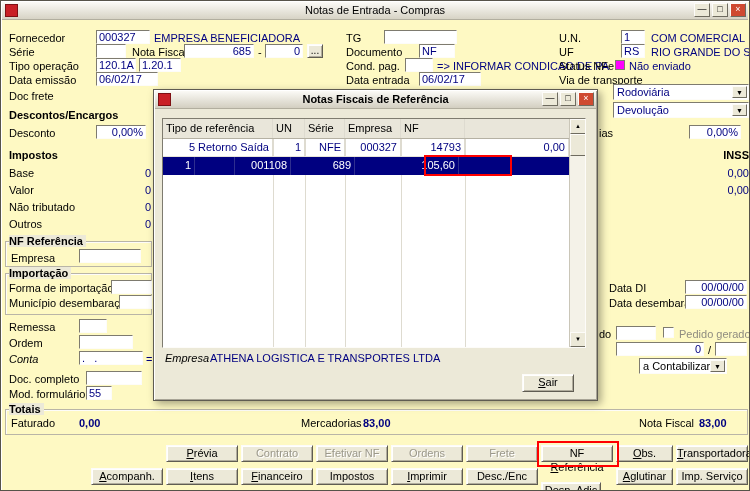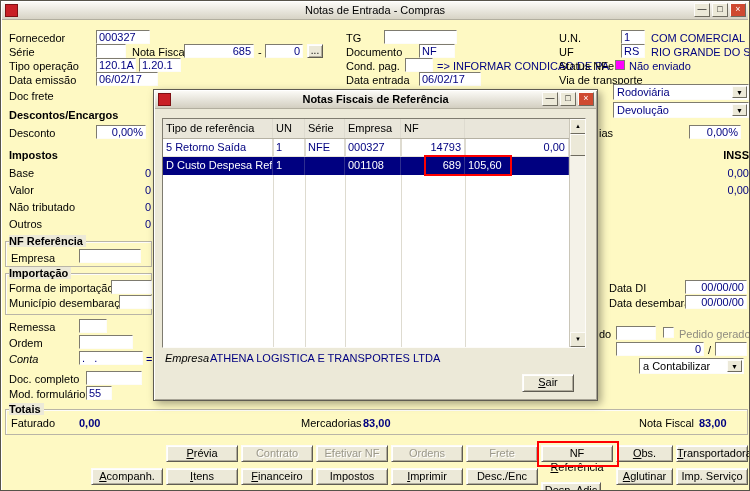--- a/index.html
+++ b/index.html
@@ -58,21 +58,21 @@
             background:linear-gradient(#fbfaf6,#d3cfc1); border-bottom:1px solid #b2ae9f; }
   .mtitle .title { position:absolute; left:0; right:0; top:2px; text-align:center;
                    font-weight:bold; font-size:11px; }
   .grid { position:absolute; left:8px; top:28px; width:424px; height:230px; background:#fff;
           border:1px solid; border-color:#7e7b6f #fdfcf9 #fdfcf9 #7e7b6f; overflow:hidden; }
   .vline { position:absolute; top:0; bottom:0; width:1px; background:#dedbd0; }
   .ghead { position:relative; display:flex; height:20px; background:#e9e6da;
            border-bottom:1px solid #b5b1a3; z-index:2; }
   .ghead .cell { font-size:11px; line-height:19px; color:#000; }
   .grow { position:relative; display:flex; height:18px; z-index:2; }
-  .grow .cell { font-size:11px; line-height:17px; color:#000080; border-bottom:1px solid #e8e5da; }
+  .grow .cell { font-size:11px; line-height:17px; color:#000080; border-bottom:1px solid #e8e5da;text-align:right; }
   .grow.sel { background:#000080; }
   .grow.sel .cell { color:#fff; border-bottom:none; }
   .cell { padding:0 3px; white-space:nowrap; overflow:hidden; border-right:1px solid #dedbd0; }
   .grow.sel .cell { border-right:1px solid #2e2e8f; }
   .c1{width:110px;} .c2{width:32px;} .c3{width:40px;} .c4{width:56px;} .c5{width:64px;} .c6{width:104px;}
   .ar{text-align:right;}
   .sb { position:absolute; right:0; top:0; bottom:0; width:16px; background:#f4f2e8; z-index:3;
         border-left:1px solid #cac6b8; }
   .sb-btn { position:absolute; left:0; width:16px; height:15px; background:#ece9d8; border:1px solid;
             border-color:#fdfcf9 #6e6b5f #6e6b5f #fdfcf9; font-size:6px; line-height:13px; text-align:center; }
@@ -90,20 +90,21 @@
     <div class="title">Notas de Entrada - Compras</div>
     <div class="winbtns">
       <div class="wbtn"><span>—</span></div>
       <div class="wbtn"><span>□</span></div>
       <div class="wbtn red"><span>×</span></div>
     </div>
   </div>
 
   <div class="lbl" style="left:8px;top:31px">Fornecedor</div>
   <div class="fld" style="left:95px;top:29px;width:54px">000327</div>
+  <div class="txtv" style="left:153px;top:31px">EMPRESA BENEFICIADORA</div>
   <div class="lbl" style="left:345px;top:31px">TG</div>
   <div class="fld" style="left:383px;top:29px;width:73px"></div>
   <div class="lbl" style="left:558px;top:31px">U.N.</div>
   <div class="fld" style="left:620px;top:29px;width:24px">1</div>
   <div class="txtv" style="left:650px;top:31px">COM COMERCIAL</div>
 
   <div class="lbl" style="left:8px;top:45px">Série</div>
   <div class="fld" style="left:95px;top:43px;width:30px"></div>
   <div class="lbl" style="left:131px;top:45px">Nota Fiscal</div>
   <div class="fld r" style="left:183px;top:43px;width:70px">685</div>
@@ -185,21 +186,21 @@
   <div class="fld" style="left:78px;top:350px;width:64px">.   .</div>
   <div class="txtv" style="left:145px;top:352px">=&gt; I</div>
 
   <div class="lbl" style="left:598px;top:327px">do</div>
   <div class="fld" style="left:615px;top:325px;width:40px"></div>
   <div class="chk" style="left:662px;top:326px"></div>
   <div class="lbl gray" style="left:678px;top:327px">Pedido gerado</div>
   <div class="fld r" style="left:615px;top:341px;width:88px">0</div>
   <div class="lbl" style="left:707px;top:343px">/</div>
   <div class="fld" style="left:714px;top:341px;width:32px"></div>
-  <div class="combo black" style="left:638px;top:357px;width:105px">
+  <div class="combo black" style="left:638px;top:357px;width:88px">
     <span>a Contabilizar</span>
     <span class="arrow">▼</span>
   </div>
 
   <div class="lbl" style="left:8px;top:372px">Doc. completo</div>
   <div class="fld" style="left:85px;top:370px;width:56px"></div>
   <div class="lbl" style="left:8px;top:387px">Mod. formulário</div>
   <div class="fld" style="left:85px;top:385px;width:26px">55</div>
 
   <div class="groupbox" style="left:4px;top:408px;width:743px;height:26px"></div>
@@ -259,21 +260,20 @@
       <div class="grow">
         <div class="cell c1">5 Retorno Saída</div>
         <div class="cell c2">1</div>
         <div class="cell c3">NFE</div>
         <div class="cell c4">000327</div>
         <div class="cell c5 ar">14793</div>
         <div class="cell c6 ar">0,00</div>
       </div>
 
       <div class="grow sel">
-        <div class="cell c1">D Custo Despesa Ref</div>
         <div class="cell c2">1</div>
         <div class="cell c3"></div>
         <div class="cell c4">001108</div>
         <div class="cell c5 ar">689</div>
         <div class="cell c6">105,60</div>
       </div>
 
       <div class="sb">
         <div class="sb-btn" style="top:0"><span>▲</span></div>
         <div class="sb-thumb"></div>

